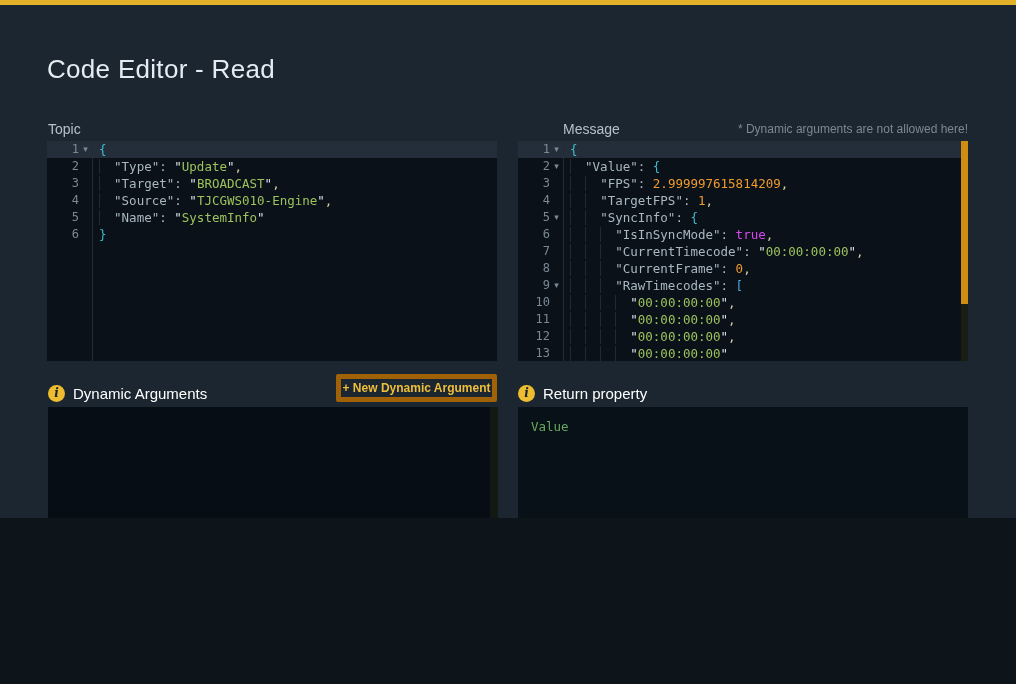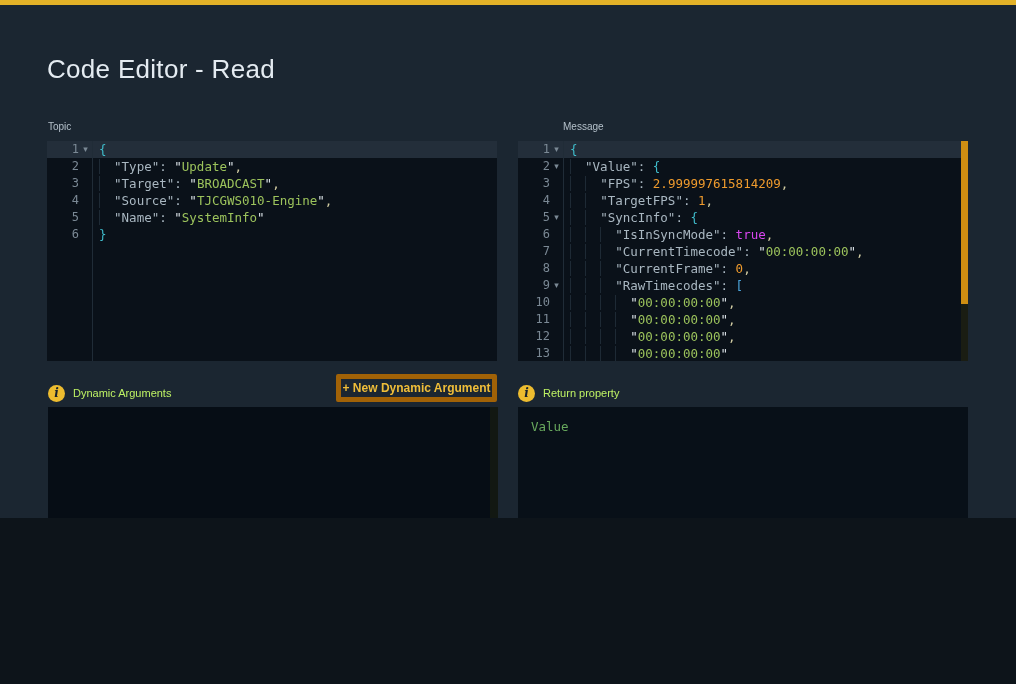--- a/index.html
+++ b/index.html
@@ -2,21 +2,21 @@
 <html><head>
 <meta charset="utf-8">
 <style>
   * { margin:0; padding:0; box-sizing:border-box; }
   html,body { background:#0d141a; }
   body { font-family:"Liberation Sans", sans-serif; }
   .window { position:relative; width:1016px; height:518px; background:#1b2631; overflow:hidden; }
   .topbar { position:absolute; left:0; top:0; width:100%; height:5px; background:#e3b228; }
   .title { position:absolute; left:47px; top:54px; font-size:26px; font-weight:400; color:#e4ebf1; letter-spacing:.3px; }
 
-  .label { position:absolute; font-size:10px; color:#b4c0ca; }
+  .label { position:absolute; font-size:14px; color:#b4c0ca; }
   .topic-label { left:48px; top:121px; }
   .message-label { left:518px; top:121px;margin-left:45px; }
   .note { position:absolute; top:122px; right:48px; font-size:12px; color:#7b8893; }
 
   .editor { position:absolute; top:141px; width:450px; height:220px; background:#0a1119; overflow:hidden; }
   .topic-editor { left:47px; }
   .message-editor { left:518px; }
   .editor::after { content:""; position:absolute; left:45px; top:0; bottom:0; width:1px; background:#202c37; }
   .line { display:flex; height:17px; line-height:17px; }
   .line.active { background:#232e3a; }
@@ -35,21 +35,21 @@
   .tk-ind { box-shadow: inset 1px 0 #1e2a35; }
 
   .scrollbar { position:absolute; right:0; top:0; width:7px; height:100%; background:#1a1d13; }
   .scrollbar .thumb { width:100%; background:#cf8e12; }
 
   .section-header { position:absolute; top:379px; height:28px; display:flex; align-items:center; gap:8px; }
   .dyn-header { left:48px; }
   .ret-header { left:518px; }
   .info-icon { width:17px; height:17px; border-radius:50%; background:#edbc2f; color:#17222d;
     font:italic bold 12px/17px "DejaVu Serif", serif; text-align:center; display:inline-block; flex:none; }
-  .section-label { font-size:11px; color:#bef264; }
+  .section-label { font-size:15px; color:#ffffff; }
 
   .new-arg-btn { position:absolute; left:336px; top:374px; width:161px; height:28px; background:transparent;
     border:5px solid #a16207; border-radius:2px; color:#f0be39; font-family:"Liberation Sans",sans-serif;
     font-size:12px; font-weight:700; cursor:pointer; }
 
   .dark-panel { position:absolute; top:407px; width:450px; height:138px; background:#060d15; }
   .dyn-panel { left:48px; }
   .ret-panel { left:518px; background:#081018;padding-left:44px; }
   .panel-strip { position:absolute; right:0; top:0; width:8px; height:100%; background:#121812; }
   .ret-value { position:absolute; left:13px; top:12px; font:12.5px "DejaVu Sans Mono", monospace; color:#68a85d; }
@@ -99,20 +99,21 @@
         </div>
         <div class="line">
           <span class="ln">6</span>
           <span class="fold"></span>
           <span class="code"><span class="tk-brace">}</span></span>
         </div>
       </div>
   </div>
 
   <div class="label message-label">Message</div>
+  <div class="note">* Dynamic arguments are not allowed here!</div>
   <div class="editor message-editor">
     <div class="lines">
         <div class="line active">
           <span class="ln">1</span>
           <span class="fold">▾</span>
           <span class="code"><span class="tk-brace">{</span></span>
         </div>
         <div class="line">
           <span class="ln">2</span>
           <span class="fold">▾</span>

